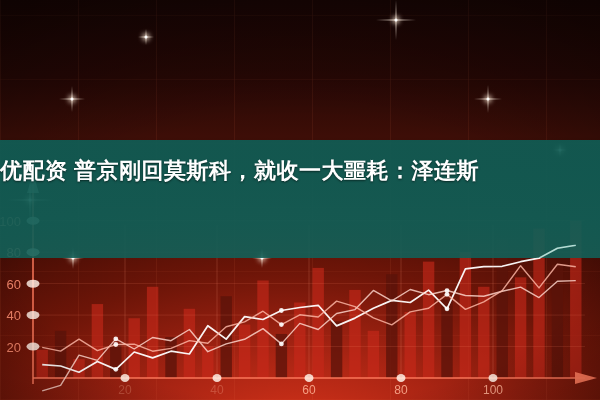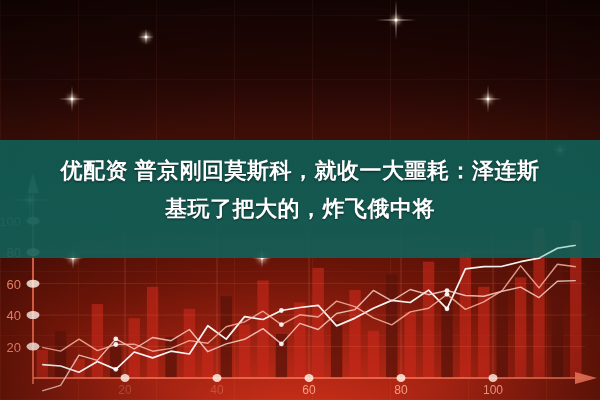--- a/index.html
+++ b/index.html
@@ -39,21 +39,21 @@
   
   #chart{position:absolute;left:0;top:0;width:600px;height:400px;}
   
   .teal-band{position:absolute;left:0;top:140px;width:600px;height:118px;
     background:linear-gradient(180deg,
       rgba(16,92,84,.93) 0%,
       rgba(17,94,86,.93) 70%,
       rgba(18,96,88,.90) 100%);
   }
   .headline{position:absolute;left:0;top:152px;width:600px;
-    text-align:center;color:#ffffff;font-size:22px;font-weight:bold;
+    color:#ffffff;font-size:22px;font-weight:bold;
     line-height:38px;letter-spacing:.5px;
     text-shadow:0 1px 2px rgba(0,0,0,.55);
   }
   .headline div{white-space:nowrap;}
 </style>
 </head>
 <body>
 
 <div id="stage">
 
@@ -207,16 +207,15 @@
     </div>
 
   <div class="teal-band"></div>
 
   <svg id="chart-top" viewBox="0 0 600 400" preserveAspectRatio="none" style="position: absolute; left: 0px; top: 0px; width: 600px; height: 400px; clip-path: inset(140px 0px 142px);">
       <path d="M42.2 364.6 L60.6 366.0 L79.0 372.2 L97.4 361.5 L115.8 369.4 L134.2 352.0 L152.6 357.9 L171.0 351.2 L189.4 354.0 L207.8 325.7 L226.2 339.1 L244.6 316.6 L263.0 319.5 L281.4 310.5 L299.8 307.5 L318.2 305.3 L336.6 325.9 L355.0 318.1 L373.4 308.2 L391.8 300.4 L410.2 302.5 L428.6 290.1 L447.0 308.8 L465.4 268.8 L483.8 266.7 L502.2 266.3 L520.6 261.7 L539.0 258.2 L557.4 248.2 L575.8 245.2" fill="none" stroke="#cfeee6" stroke-width="1.6" opacity="0.85" stroke-linejoin="round" clip-path="polygon(0 0, 600px 0, 600px 258px, 0 258px)"></path>
     </svg>
 
   <div class="headline">
     <div>优配资 普京刚回莫斯科，就收一大噩耗：泽连斯</div>
-    <div>基玩了把大的，炸飞俄中将</div>
   </div>
 
 </div>
 
 </body></html>

